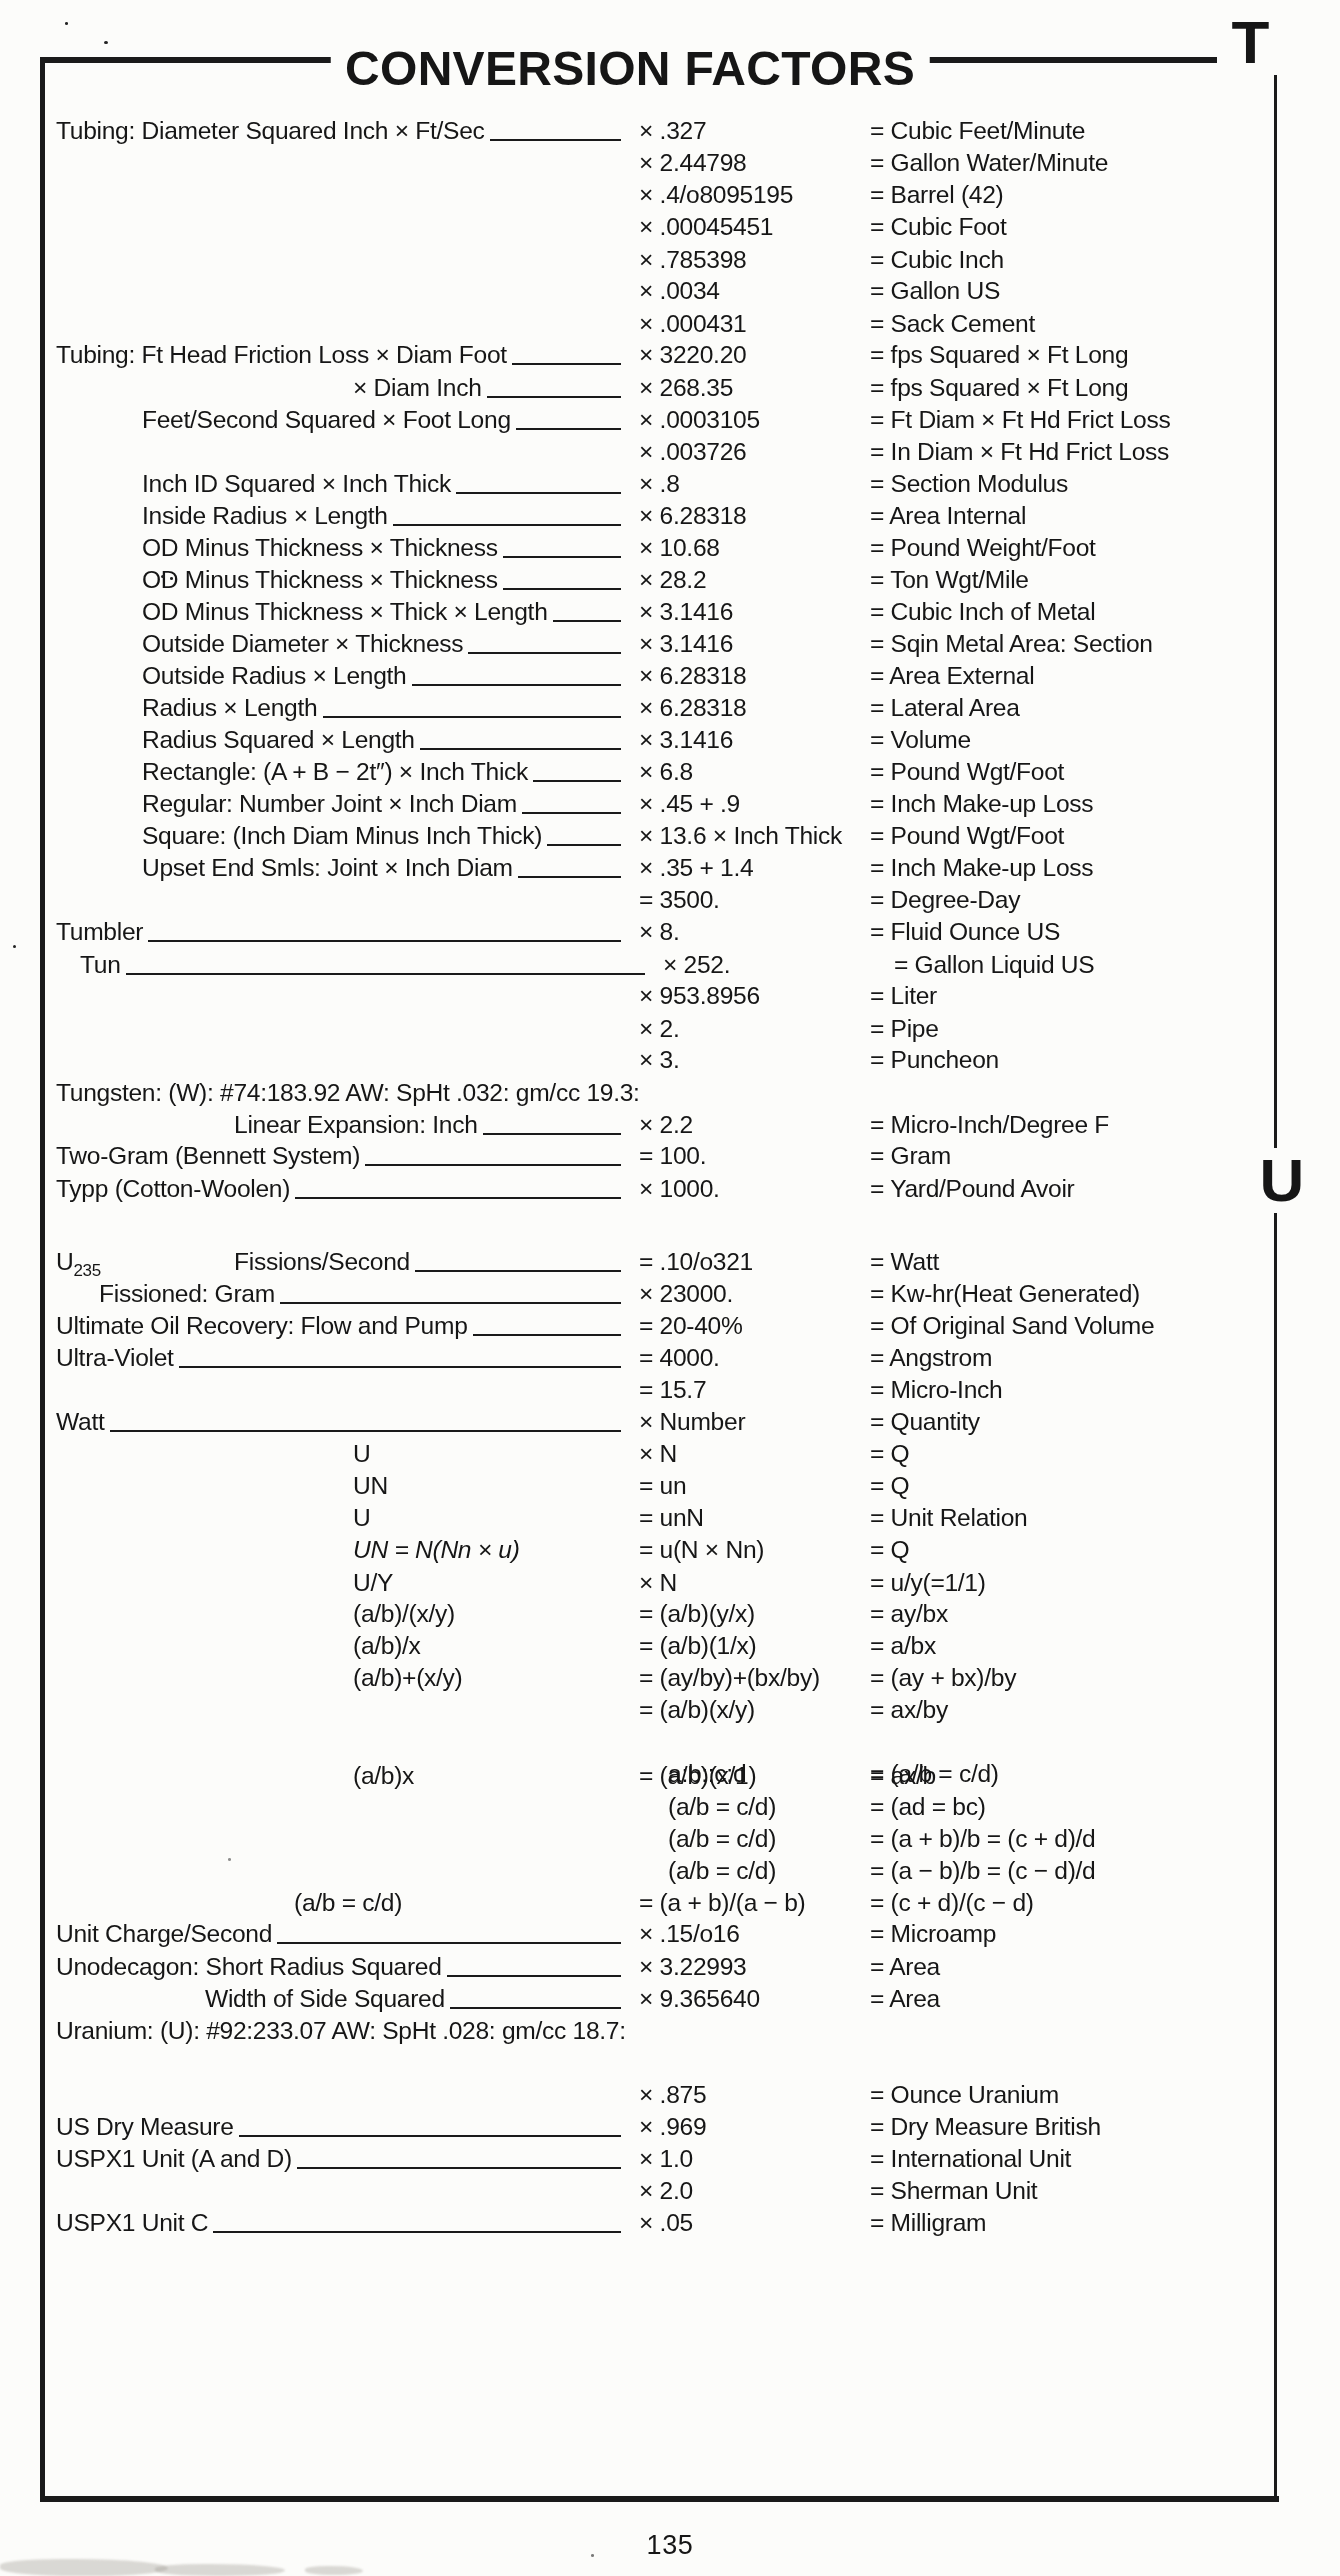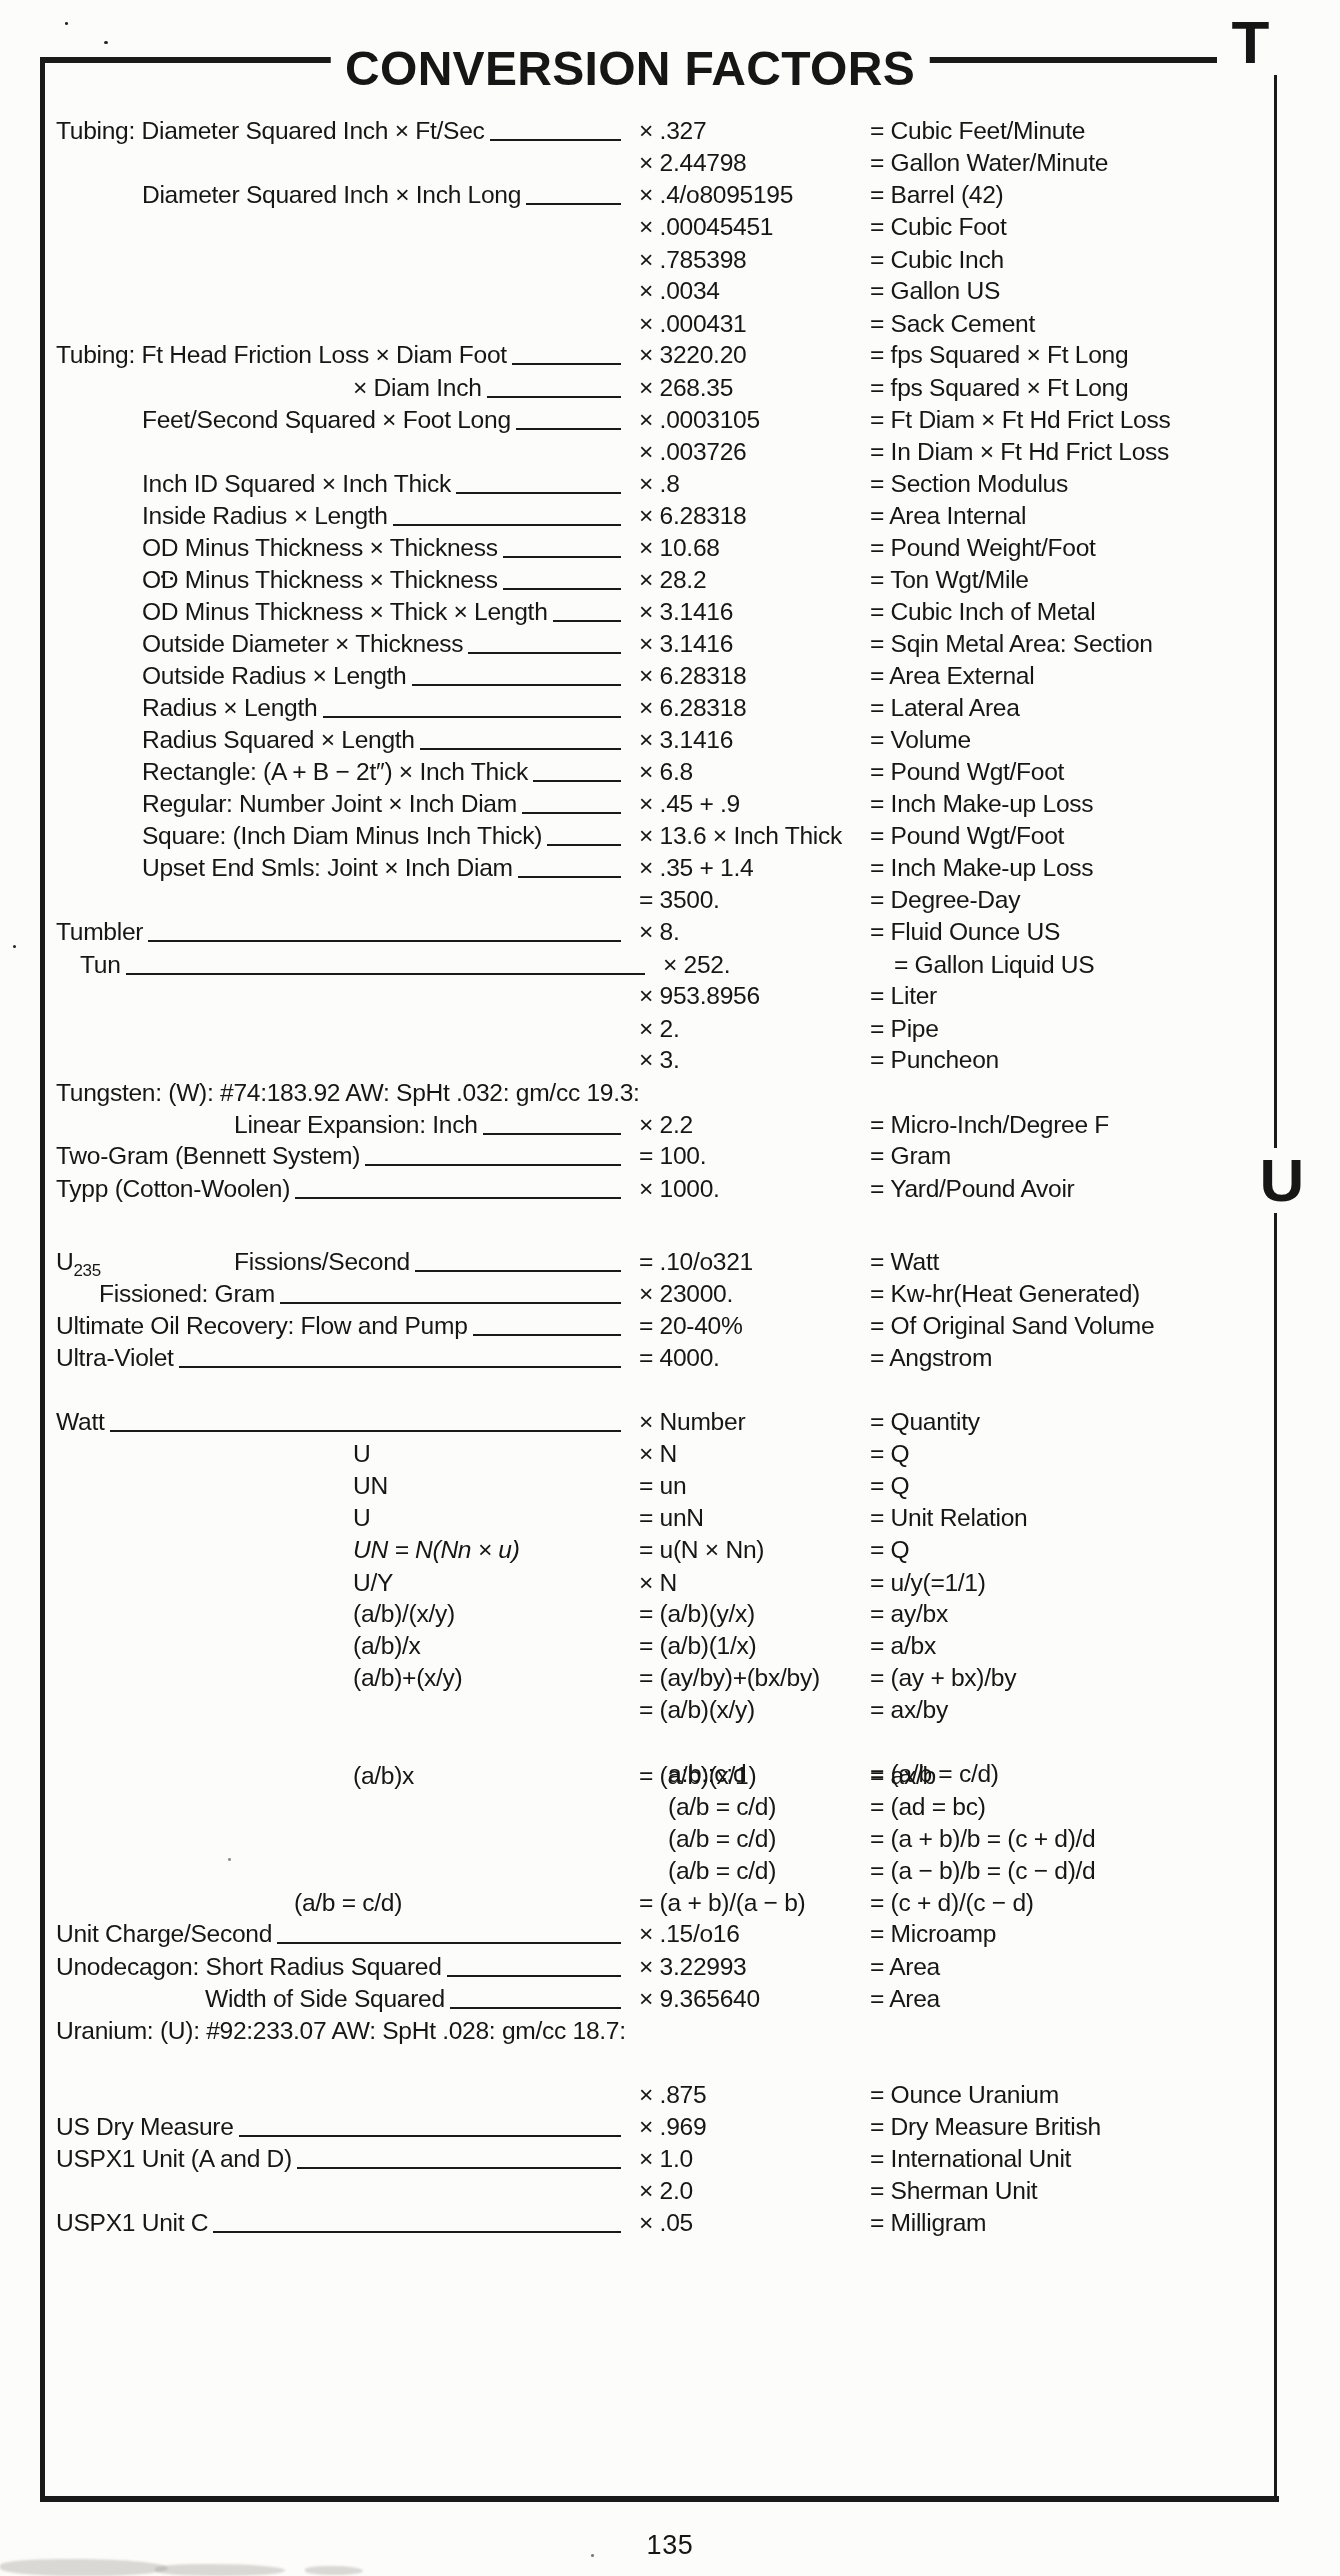--- a/index.html
+++ b/index.html
@@ -68,24 +68,20 @@
         </div>
         <div class="mid">× .327</div>
         <div class="rt">= Cubic Feet/Minute</div>
       </div>
       <div class="row" style="top: 147px;">
         <div class="lz"></div>
         <div class="mid">× 2.44798</div>
         <div class="rt">= Gallon Water/Minute</div>
       </div>
       <div class="row" style="top: 179px;">
-        <div class="lz">
-          <span class="lbl" style="margin-left: 86px;">Diameter Squared Inch × Inch Long</span>
-          <span class="leader"></span>
-        </div>
         <div class="mid">× .4/o8095195</div>
         <div class="rt">= Barrel (42)</div>
       </div>
       <div class="row" style="top: 211px;">
         <div class="lz"></div>
         <div class="mid">× .00045451</div>
         <div class="rt">= Cubic Foot</div>
       </div>
       <div class="row" style="top: 244px;">
         <div class="lz"></div>
@@ -324,20 +320,25 @@
         <div class="mid">= 20-40%</div>
         <div class="rt">= Of Original Sand Volume</div>
       </div>
       <div class="row" style="top: 1342px;">
         <div class="lz">
           <span class="lbl" style="margin-left: 0px;">Ultra-Violet</span>
           <span class="leader"></span>
         </div>
         <div class="mid">= 4000.</div>
         <div class="rt">= Angstrom</div>
+      </div>
+      <div class="row" style="top: 1374px;">
+        <div class="lz"></div>
+        <div class="mid">= 15.7</div>
+        <div class="rt">= Micro-Inch</div>
       </div>
       <div class="row" style="top: 1406px;">
         <div class="lz">
           <span class="lbl" style="margin-left: 0px;">Watt</span>
           <span class="leader"></span>
         </div>
         <div class="mid">× Number</div>
         <div class="rt">= Quantity</div>
       </div>
       <div class="row" style="top: 1438px;">

